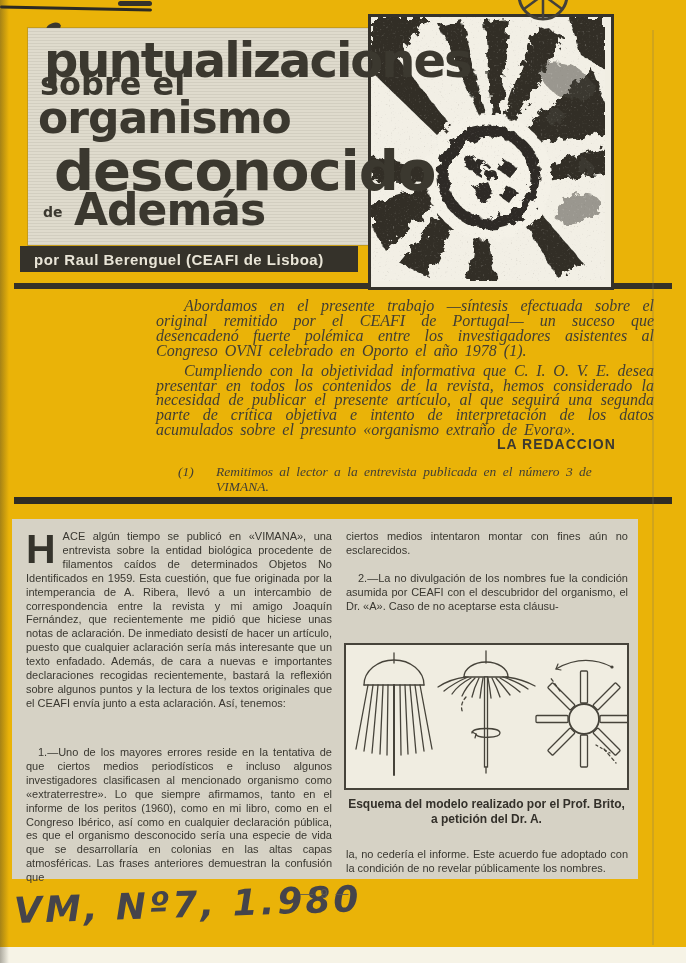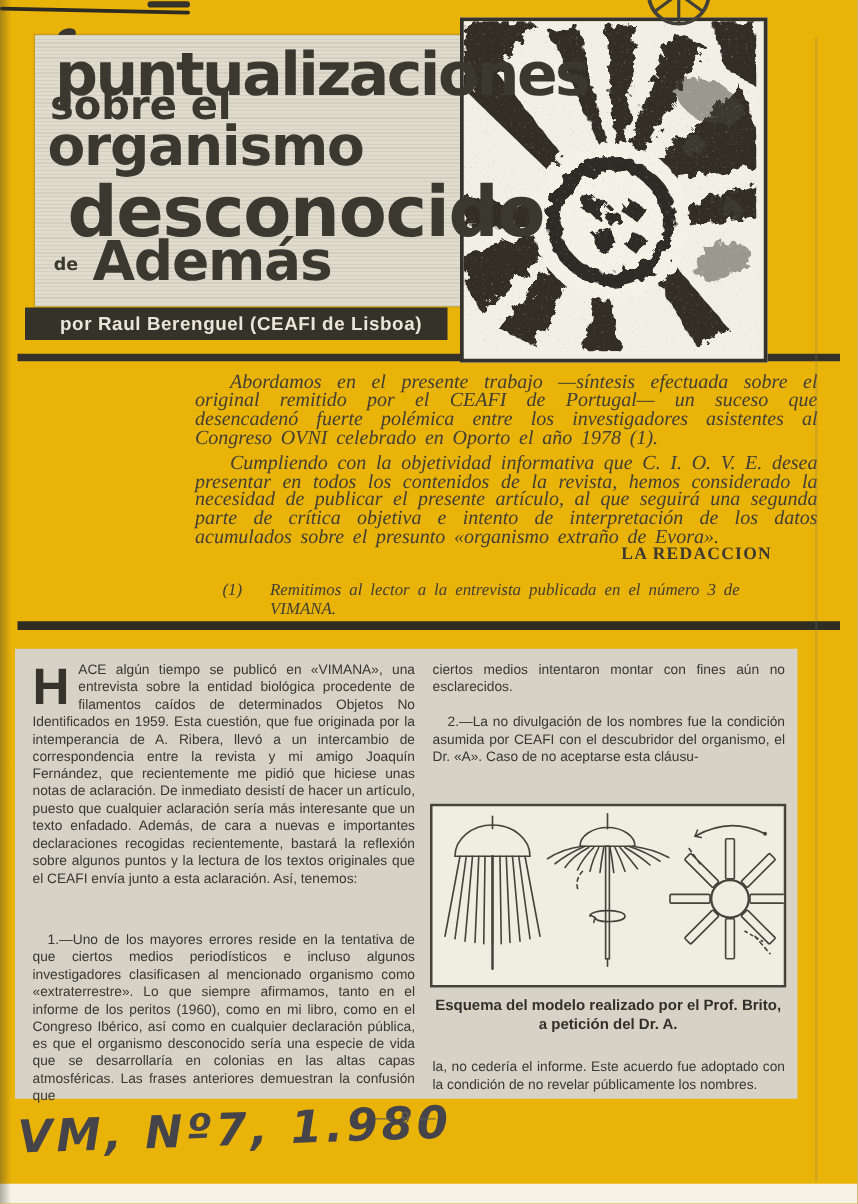--- a/index.html
+++ b/index.html
@@ -27,35 +27,35 @@
     font-family:"DejaVu Sans", sans-serif;}
   .ttl-1{left:44px;top:36px;font-size:48px;letter-spacing:-2px;}
   .ttl-2{left:40px;top:68px;font-size:32px;letter-spacing:0px;}
   .ttl-3{left:38px;top:96px;font-size:44px;letter-spacing:-1px;}
   .ttl-4{left:54px;top:143px;font-size:56px;letter-spacing:-1px;}
   .ttl-de{left:43px;top:205px;font-size:14px;}
   .ttl-evora{left:74px;top:188px;font-size:44px;letter-spacing:-1px;}
   .byline-band{left:20px;top:246px;width:338px;height:26px;background:#35322a;z-index:5;
     display:flex;align-items:center;}
   .byline-band span{color:#e9e5d7;font-weight:bold;font-size:15px;letter-spacing:.5px;
-    padding-left:28px;white-space:nowrap;}
+    padding-left:14px;white-space:nowrap;}
   
   .photo{left:368px;top:14px;width:240px;height:270px;border:3px solid #35322b;
     background:#f1eee3;z-index:3;}
   .photo svg{display:block;}
   .stamp{left:514px;top:0px;z-index:6;}
   
   .rule1{left:14px;top:283px;width:658px;height:6px;background:#353128;}
   .rule2{left:14px;top:497px;width:658px;height:7px;background:#2f2c24;}
   
   .intro{left:156px;top:299px;width:498px;
     font-family:"Liberation Serif", serif;font-style:italic;font-size:16px;
     line-height:14.9px;text-align:justify;color:#413e35;word-spacing:3px;}
   .intro p{margin:0 0 5px 0;text-indent:28px;}
-  .redaccion{left:497px;top:436px;font-family:Liberation Serif, serif;font-weight:bold;
+  .redaccion{left:497px;top:436px;font-family:Liberation Sans, sans-serif;font-weight:bold;
     font-size:14px;letter-spacing:1px;color:#3c3930;}
   .footnote{left:178px;top:464px;width:462px;font-family:"Liberation Serif", serif;
     font-style:italic;font-size:13.5px;line-height:15px;color:#413e35;word-spacing:3px;
     padding-left:38px;box-sizing:border-box;}
   .footnote .fmark{position:absolute;left:0;top:0;}
   
   .body-block{left:12px;top:519px;width:626px;height:360px;background:#d6d2c5;}
   .colp{position:absolute;font-size:11px;line-height:13.9px;text-align:justify;color:#393730;margin:0;}
   .col-left-p1{left:26px;top:530px;width:306px;}
   .col-left-p2{left:26px;top:746px;width:306px;text-indent:12px;}

